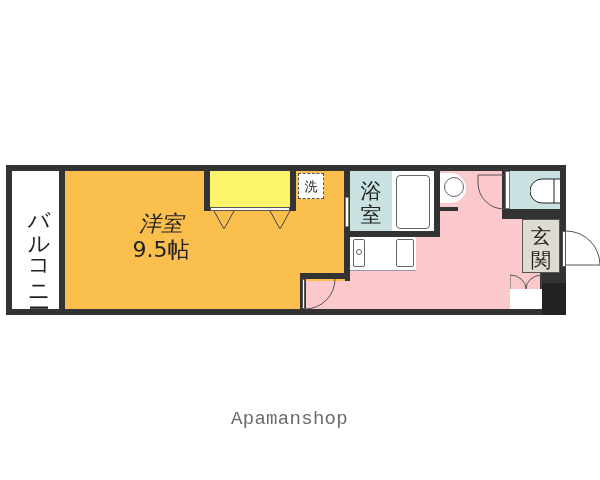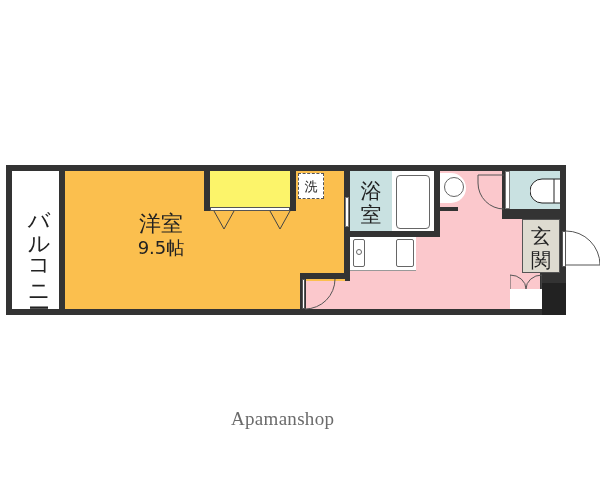--- a/index.html
+++ b/index.html
@@ -2,37 +2,37 @@
 <html><head>
 <meta charset="utf-8">
 <style>
   html, body { margin:0; padding:0; }
   body { width:600px; height:480px; background:#ffffff; position:relative; overflow:hidden;
          font-family:"DejaVu Sans", sans-serif; }
   .abs { position:absolute; box-sizing:border-box; }
   .wall { background:#333333; }
   .label { font-family:"DejaVu Sans", sans-serif; color:#222; text-align:center; line-height:1; }
   .vlabel { writing-mode: vertical-rl; text-orientation: upright; }
-  .watermark { font-family:Liberation Serif, serif; color:#6b6b6b; font-size:19px; letter-spacing:0.3px; }
+  .watermark { font-family:Liberation Mono, monospace; color:#6b6b6b; font-size:19px; letter-spacing:0.3px; }
 </style>
 </head>
 <body>
 
 <div class="abs" data-name="floorplan" style="left:6px;top:165px;width:560px;height:150px;">
 
   <div class="abs wall" data-name="balcony-frame" style="left:0;top:0;width:56px;height:150px;"></div>
   <div class="abs" data-name="balcony" style="left:6px;top:6px;width:47px;height:138px;background:#fff;"></div>
   <div class="abs label vlabel" data-name="balcony-label" style="left:14px;top:26px;width:30px;height:110px;font-size:22px;">バルコニー</div>
 
   <div class="abs wall" data-name="main-walls" style="left:53px;top:0;width:507px;height:150px;"></div>
 
   <div class="abs" data-name="western-room" style="left:59px;top:6px;width:280px;height:138px;background:#fbbf4e;"></div>
 
-  <div class="abs" data-name="western-room-label-1" style="left:110px;top:48px;width:90px;font-size:22px;">洋室</div>
-  <div class="abs" data-name="western-room-label-2" style="left:110px;top:74px;width:90px;font-size:18px;">9.5帖</div>
+  <div class="abs" data-name="western-room-label-1" style="left:110px;top:48px;width:90px;font-size:22px;font-style:italic;">洋室</div>
+  <div class="abs" data-name="western-room-label-2" style="left:110px;top:74px;width:90px;font-size:22px;">9.5帖</div>
 
   <div class="abs wall" data-name="closet-frame" style="left:198px;top:0;width:92px;height:46px;"></div>
   <div class="abs" data-name="closet" style="left:204px;top:6px;width:80px;height:36px;background:#fcf46a;"></div>
   <div class="abs" data-name="closet-door-track" style="left:204px;top:42px;width:80px;height:4px;background:#fff;border:1px solid #555;"></div>
   <svg class="abs" data-name="closet-door-swing-icon" style="left:206px;top:46px;" width="80" height="22">
     <polyline points="2,0 12,18 22,0" fill="none" stroke="#444" stroke-width="1"></polyline>
     <polyline points="58,0 68,18 78,0" fill="none" stroke="#444" stroke-width="1"></polyline>
   </svg>
 
   <div class="abs" data-name="washer-space" style="left:292px;top:8px;width:26px;height:26px;background:#fff;border:1px dashed #555;"></div>

